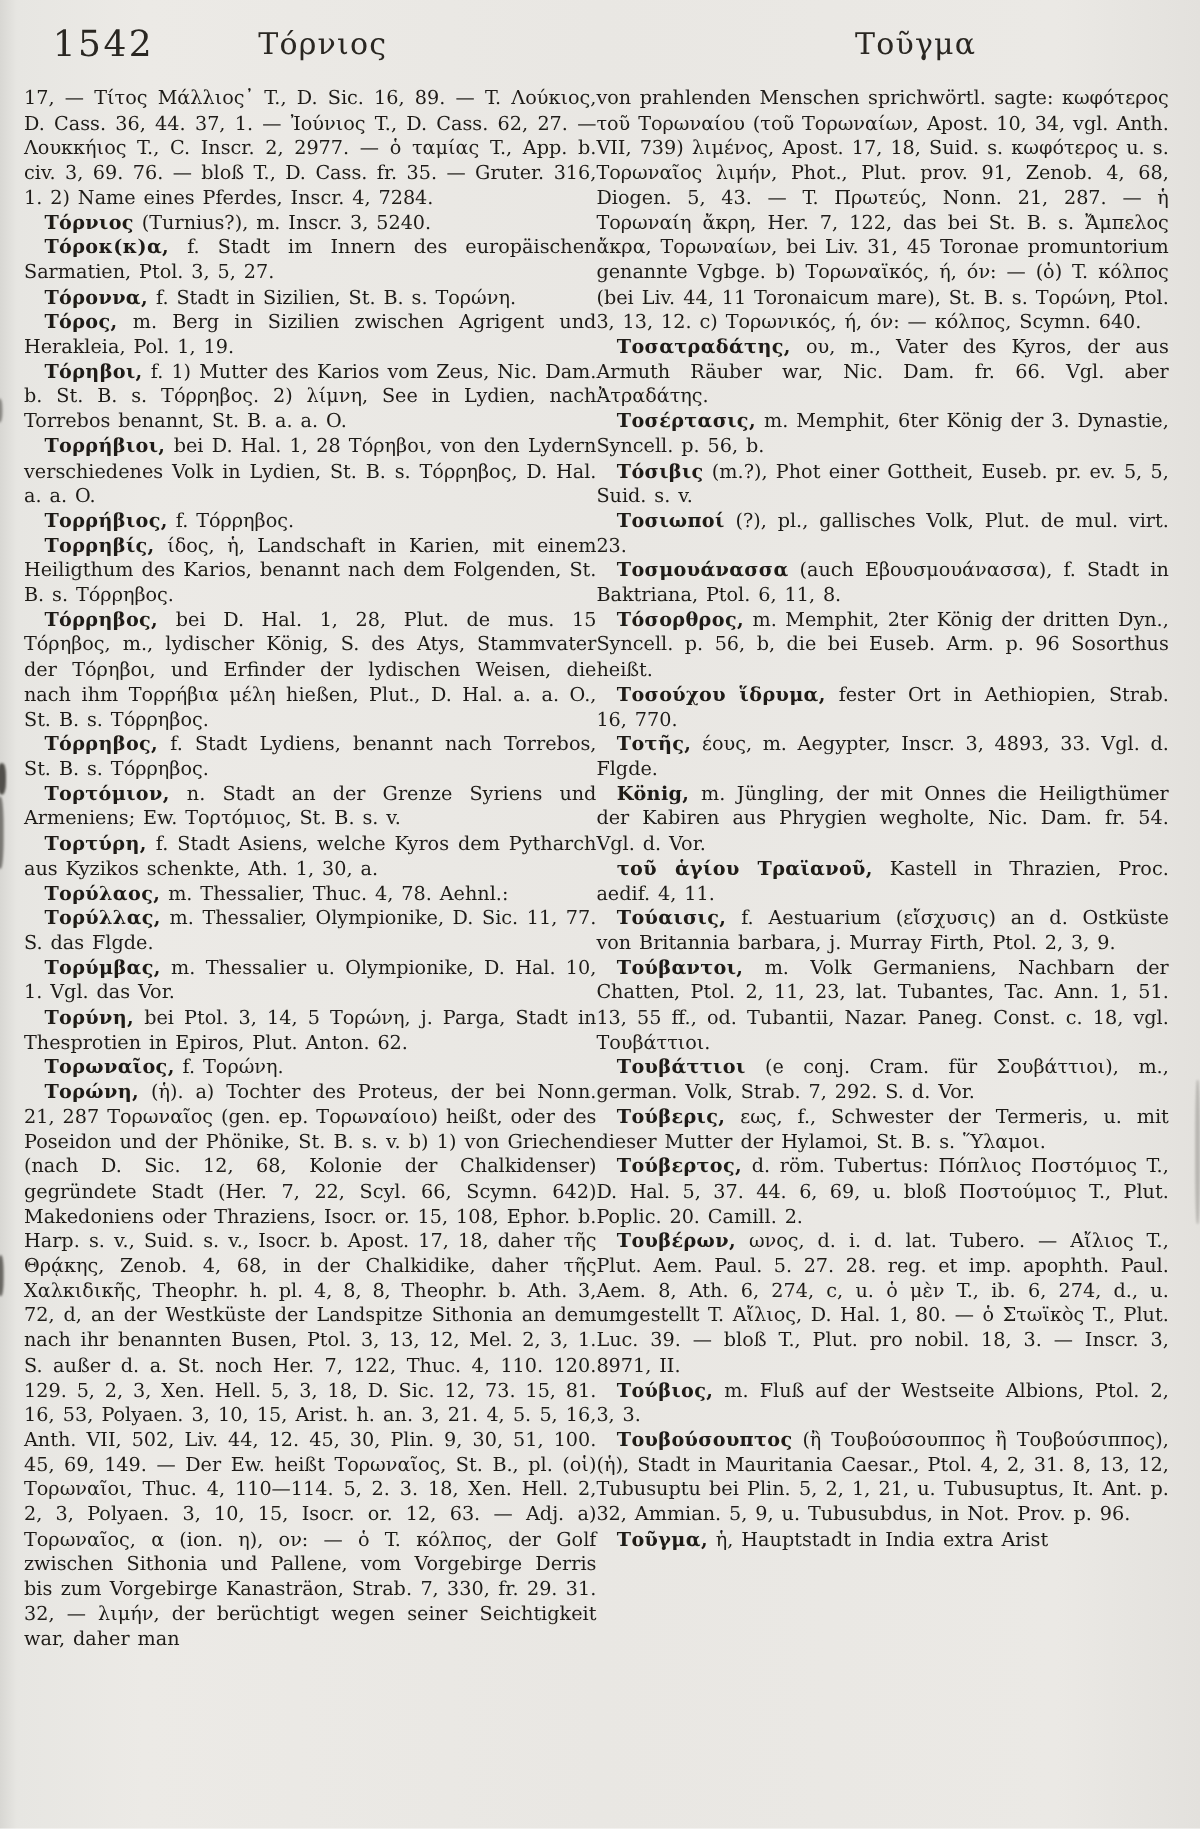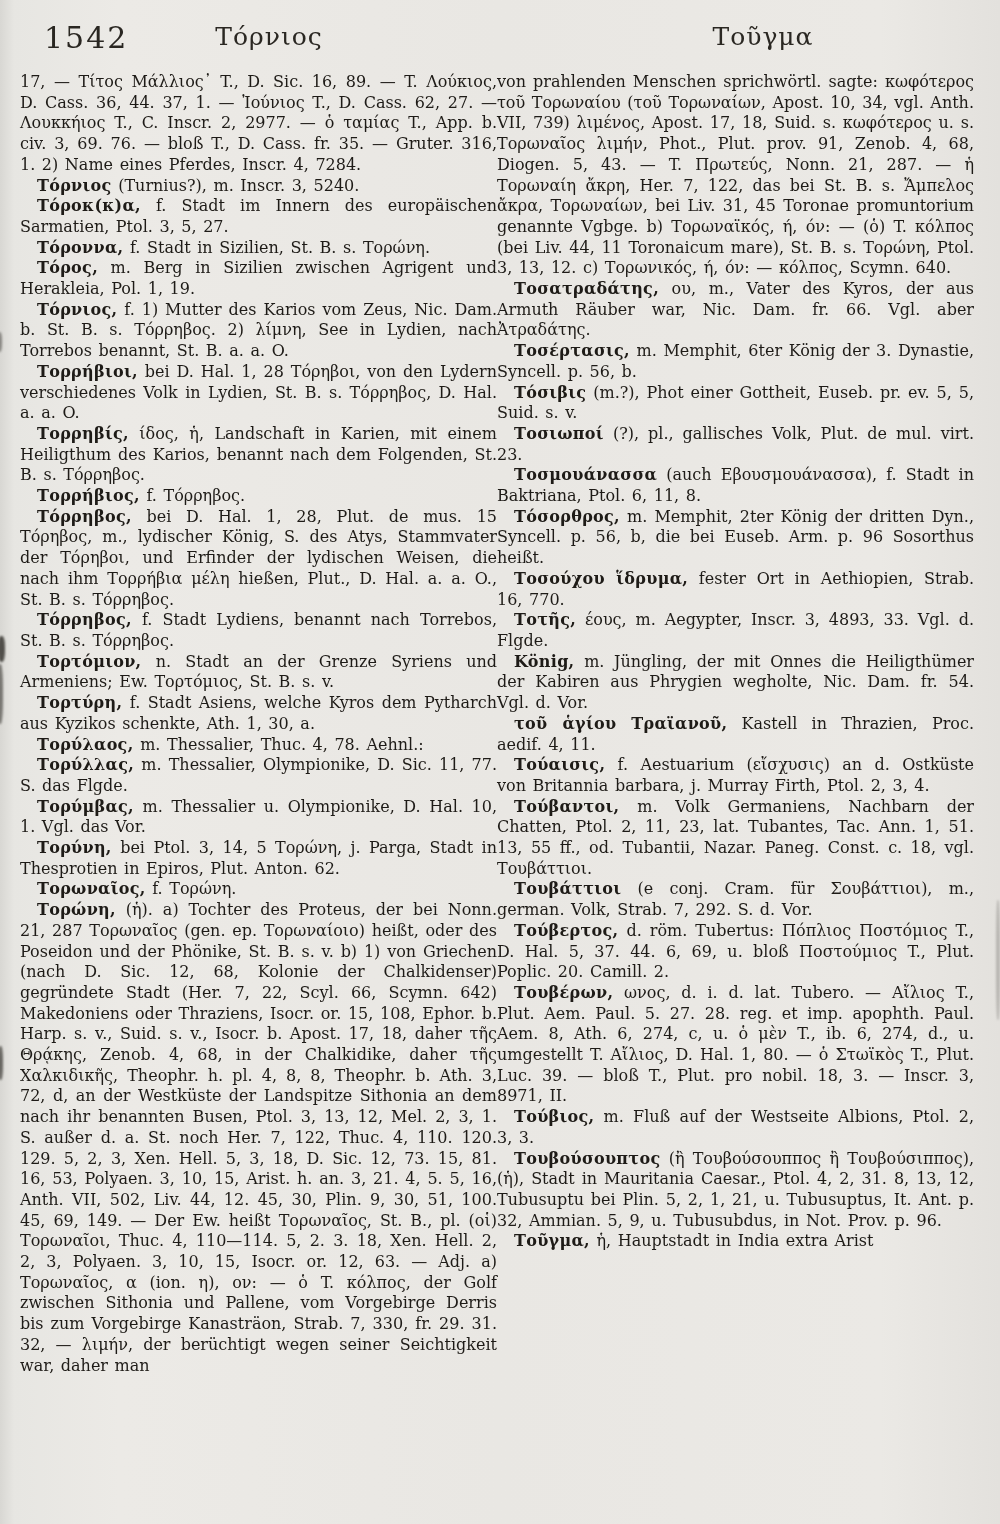--- a/index.html
+++ b/index.html
@@ -67,24 +67,24 @@
     <span class="col-title right">Τοῦγμα</span>
   </header>
 
   <div class="columns">
     <div class="column">
         <p class="entry cont"><span>17, — Τίτος Μάλλιος᾽ T., D. Sic. 16, 89. — T. Λούκιος, D. Cass. 36, 44. 37, 1. — Ἰούνιος T., D. Cass. 62, 27. — Λουκκήιος T., C. Inscr. 2, 2977. — ὁ ταμίας T., App. b. civ. 3, 69. 76. — bloß T., D. Cass. fr. 35. — Gruter. 316, 1. 2) Name eines Pferdes, Inscr. 4, 7284.</span></p>
         <p class="entry"><b class="headword">Τόρνιος</b><span> (Turnius?), m. Inscr. 3, 5240.</span></p>
         <p class="entry"><b class="headword">Τόροκ(κ)α,</b><span> f. Stadt im Innern des europäischen Sarmatien, Ptol. 3, 5, 27.</span></p>
         <p class="entry"><b class="headword">Τόροννα,</b><span> f. Stadt in Sizilien, St. B. s. Τορώνη.</span></p>
         <p class="entry"><b class="headword">Τόρος,</b><span> m. Berg in Sizilien zwischen Agrigent und Herakleia, Pol. 1, 19.</span></p>
-        <p class="entry"><b class="headword">Τόρνιος,</b><span> f. 1) Mutter des Karios vom Zeus, Nic. Dam. b. St. B. s. Τόρρηβος. 2) λίμνη, See in Lydien, nach Torrebos benannt, St. B. a. a. O.</span></p>
+        <p class="entry"><b class="headword">Τόρηβοι,</b><span> f. 1) Mutter des Karios vom Zeus, Nic. Dam. b. St. B. s. Τόρρηβος. 2) λίμνη, See in Lydien, nach Torrebos benannt, St. B. a. a. O.</span></p>
         <p class="entry"><b class="headword">Τορρήβιοι,</b><span> bei D. Hal. 1, 28 Τόρηβοι, von den Lydern verschiedenes Volk in Lydien, St. B. s. Τόρρηβος, D. Hal. a. a. O.</span></p>
+        <p class="entry"><b class="headword">Τορρήβιος,</b><span> f. Τόρρηβος.</span></p>
         <p class="entry"><b class="headword">Τορρηβίς,</b><span> ίδος, ἡ, Landschaft in Karien, mit einem Heiligthum des Karios, benannt nach dem Folgenden, St. B. s. Τόρρηβος.</span></p>
-        <p class="entry"><b class="headword">Τορρήβιος,</b><span> f. Τόρρηβος.</span></p>
         <p class="entry"><b class="headword">Τόρρηβος,</b><span> bei D. Hal. 1, 28, Plut. de mus. 15 Τόρηβος, m., lydischer König, S. des Atys, Stammvater der Τόρηβοι, und Erfinder der lydischen Weisen, die nach ihm Τορρήβια μέλη hießen, Plut., D. Hal. a. a. O., St. B. s. Τόρρηβος.</span></p>
         <p class="entry"><b class="headword">Τόρρηβος,</b><span> f. Stadt Lydiens, benannt nach Torrebos, St. B. s. Τόρρηβος.</span></p>
         <p class="entry"><b class="headword">Τορτόμιον,</b><span> n. Stadt an der Grenze Syriens und Armeniens; Ew. Τορτόμιος, St. B. s. v.</span></p>
         <p class="entry"><b class="headword">Τορτύρη,</b><span> f. Stadt Asiens, welche Kyros dem Pytharch aus Kyzikos schenkte, Ath. 1, 30, a.</span></p>
         <p class="entry"><b class="headword">Τορύλαος,</b><span> m. Thessalier, Thuc. 4, 78. Aehnl.:</span></p>
         <p class="entry"><b class="headword">Τορύλλας,</b><span> m. Thessalier, Olympionike, D. Sic. 11, 77. S. das Flgde.</span></p>
         <p class="entry"><b class="headword">Τορύμβας,</b><span> m. Thessalier u. Olympionike, D. Hal. 10, 1. Vgl. das Vor.</span></p>
         <p class="entry"><b class="headword">Τορύνη,</b><span> bei Ptol. 3, 14, 5 Τορώνη, j. Parga, Stadt in Thesprotien in Epiros, Plut. Anton. 62.</span></p>
         <p class="entry"><b class="headword">Τορωναῖος,</b><span> f. Τορώνη.</span></p>
         <p class="entry"><b class="headword">Τορώνη,</b><span> (ἡ). a) Tochter des Proteus, der bei Nonn. 21, 287 Τορωναῖος (gen. ep. Τορωναίοιο) heißt, oder des Poseidon und der Phönike, St. B. s. v. b) 1) von Griechen (nach D. Sic. 12, 68, Kolonie der Chalkidenser) gegründete Stadt (Her. 7, 22, Scyl. 66, Scymn. 642) Makedoniens oder Thraziens, Isocr. or. 15, 108, Ephor. b. Harp. s. v., Suid. s. v., Isocr. b. Apost. 17, 18, daher τῆς Θρᾴκης, Zenob. 4, 68, in der Chalkidike, daher τῆς Χαλκιδικῆς, Theophr. h. pl. 4, 8, 8, Theophr. b. Ath. 3, 72, d, an der Westküste der Landspitze Sithonia an dem nach ihr benannten Busen, Ptol. 3, 13, 12, Mel. 2, 3, 1. S. außer d. a. St. noch Her. 7, 122, Thuc. 4, 110. 120. 129. 5, 2, 3, Xen. Hell. 5, 3, 18, D. Sic. 12, 73. 15, 81. 16, 53, Polyaen. 3, 10, 15, Arist. h. an. 3, 21. 4, 5. 5, 16, Anth. VII, 502, Liv. 44, 12. 45, 30, Plin. 9, 30, 51, 100. 45, 69, 149. — Der Ew. heißt Τορωναῖος, St. B., pl. (οἱ) Τορωναῖοι, Thuc. 4, 110—114. 5, 2. 3. 18, Xen. Hell. 2, 2, 3, Polyaen. 3, 10, 15, Isocr. or. 12, 63. — Adj. a) Τορωναῖος, α (ion. η), ον: — ὁ T. κόλπος, der Golf zwischen Sithonia und Pallene, vom Vorgebirge Derris bis zum Vorgebirge Kanasträon, Strab. 7, 330, fr. 29. 31. 32, — λιμήν, der berüchtigt wegen seiner Seichtigkeit war, daher man</span></p>
@@ -94,23 +94,24 @@
         <p class="entry"><b class="headword">Τοσατραδάτης,</b><span> ου, m., Vater des Kyros, der aus Armuth Räuber war, Nic. Dam. fr. 66. Vgl. aber Ἀτραδάτης.</span></p>
         <p class="entry"><b class="headword">Τοσέρτασις,</b><span> m. Memphit, 6ter König der 3. Dynastie, Syncell. p. 56, b.</span></p>
         <p class="entry"><b class="headword">Τόσιβις</b><span> (m.?), Phot einer Gottheit, Euseb. pr. ev. 5, 5, Suid. s. v.</span></p>
         <p class="entry"><b class="headword">Τοσιωποί</b><span> (?), pl., gallisches Volk, Plut. de mul. virt. 23.</span></p>
         <p class="entry"><b class="headword">Τοσμουάνασσα</b><span> (auch Εβουσμουάνασσα), f. Stadt in Baktriana, Ptol. 6, 11, 8.</span></p>
         <p class="entry"><b class="headword">Τόσορθρος,</b><span> m. Memphit, 2ter König der dritten Dyn., Syncell. p. 56, b, die bei Euseb. Arm. p. 96 Sosorthus heißt.</span></p>
         <p class="entry"><b class="headword">Τοσούχου ἵδρυμα,</b><span> fester Ort in Aethiopien, Strab. 16, 770.</span></p>
         <p class="entry"><b class="headword">Τοτῆς,</b><span> έους, m. Aegypter, Inscr. 3, 4893, 33. Vgl. d. Flgde.</span></p>
         <p class="entry"><b class="headword">König,</b><span> m. Jüngling, der mit Onnes die Heiligthümer der Kabiren aus Phrygien wegholte, Nic. Dam. fr. 54. Vgl. d. Vor.</span></p>
         <p class="entry"><b class="headword">τοῦ ἁγίου Τραϊανοῦ,</b><span> Kastell in Thrazien, Proc. aedif. 4, 11.</span></p>
-        <p class="entry"><b class="headword">Τούαισις,</b><span> f. Aestuarium (εἴσχυσις) an d. Ostküste von Britannia barbara, j. Murray Firth, Ptol. 2, 3, 4.</span></p>
+        <p class="entry"><b class="headword">Τούαισις,</b><span> f. Aestuarium (εἴσχυσις) an d. Ostküste von Britannia barbara, j. Murray Firth, Ptol. 2, 3, 9.</span></p>
         <p class="entry"><b class="headword">Τούβαντοι,</b><span> m. Volk Germaniens, Nachbarn der Chatten, Ptol. 2, 11, 23, lat. Tubantes, Tac. Ann. 1, 51. 13, 55 ff., od. Tubantii, Nazar. Paneg. Const. c. 18, vgl. Τουβάττιοι.</span></p>
         <p class="entry"><b class="headword">Τουβάττιοι</b><span> (e conj. Cram. für Σουβάττιοι), m., german. Volk, Strab. 7, 292. S. d. Vor.</span></p>
+        <p class="entry"><b class="headword">Τούβερις,</b><span> εως, f., Schwester der Termeris, u. mit dieser Mutter der Hylamoi, St. B. s. Ὕλαμοι.</span></p>
         <p class="entry"><b class="headword">Τούβερτος,</b><span> d. röm. Tubertus: Πόπλιος Ποστόμιος T., D. Hal. 5, 37. 44. 6, 69, u. bloß Ποστούμιος T., Plut. Poplic. 20. Camill. 2.</span></p>
         <p class="entry"><b class="headword">Τουβέρων,</b><span> ωνος, d. i. d. lat. Tubero. — Αἴλιος T., Plut. Aem. Paul. 5. 27. 28. reg. et imp. apophth. Paul. Aem. 8, Ath. 6, 274, c, u. ὁ μὲν T., ib. 6, 274, d., u. umgestellt T. Αἴλιος, D. Hal. 1, 80. — ὁ Στωϊκὸς T., Plut. Luc. 39. — bloß T., Plut. pro nobil. 18, 3. — Inscr. 3, 8971, II.</span></p>
         <p class="entry"><b class="headword">Τούβιος,</b><span> m. Fluß auf der Westseite Albions, Ptol. 2, 3, 3.</span></p>
         <p class="entry"><b class="headword">Τουβούσουπτος</b><span> (ἢ Τουβούσουππος ἢ Τουβούσιππος), (ἡ), Stadt in Mauritania Caesar., Ptol. 4, 2, 31. 8, 13, 12, Tubusuptu bei Plin. 5, 2, 1, 21, u. Tubusuptus, It. Ant. p. 32, Ammian. 5, 9, u. Tubusubdus, in Not. Prov. p. 96.</span></p>
         <p class="entry"><b class="headword">Τοῦγμα,</b><span> ἡ, Hauptstadt in India extra Arist</span></p>
       </div>
   </div>
 </div>
 
 </body></html>

